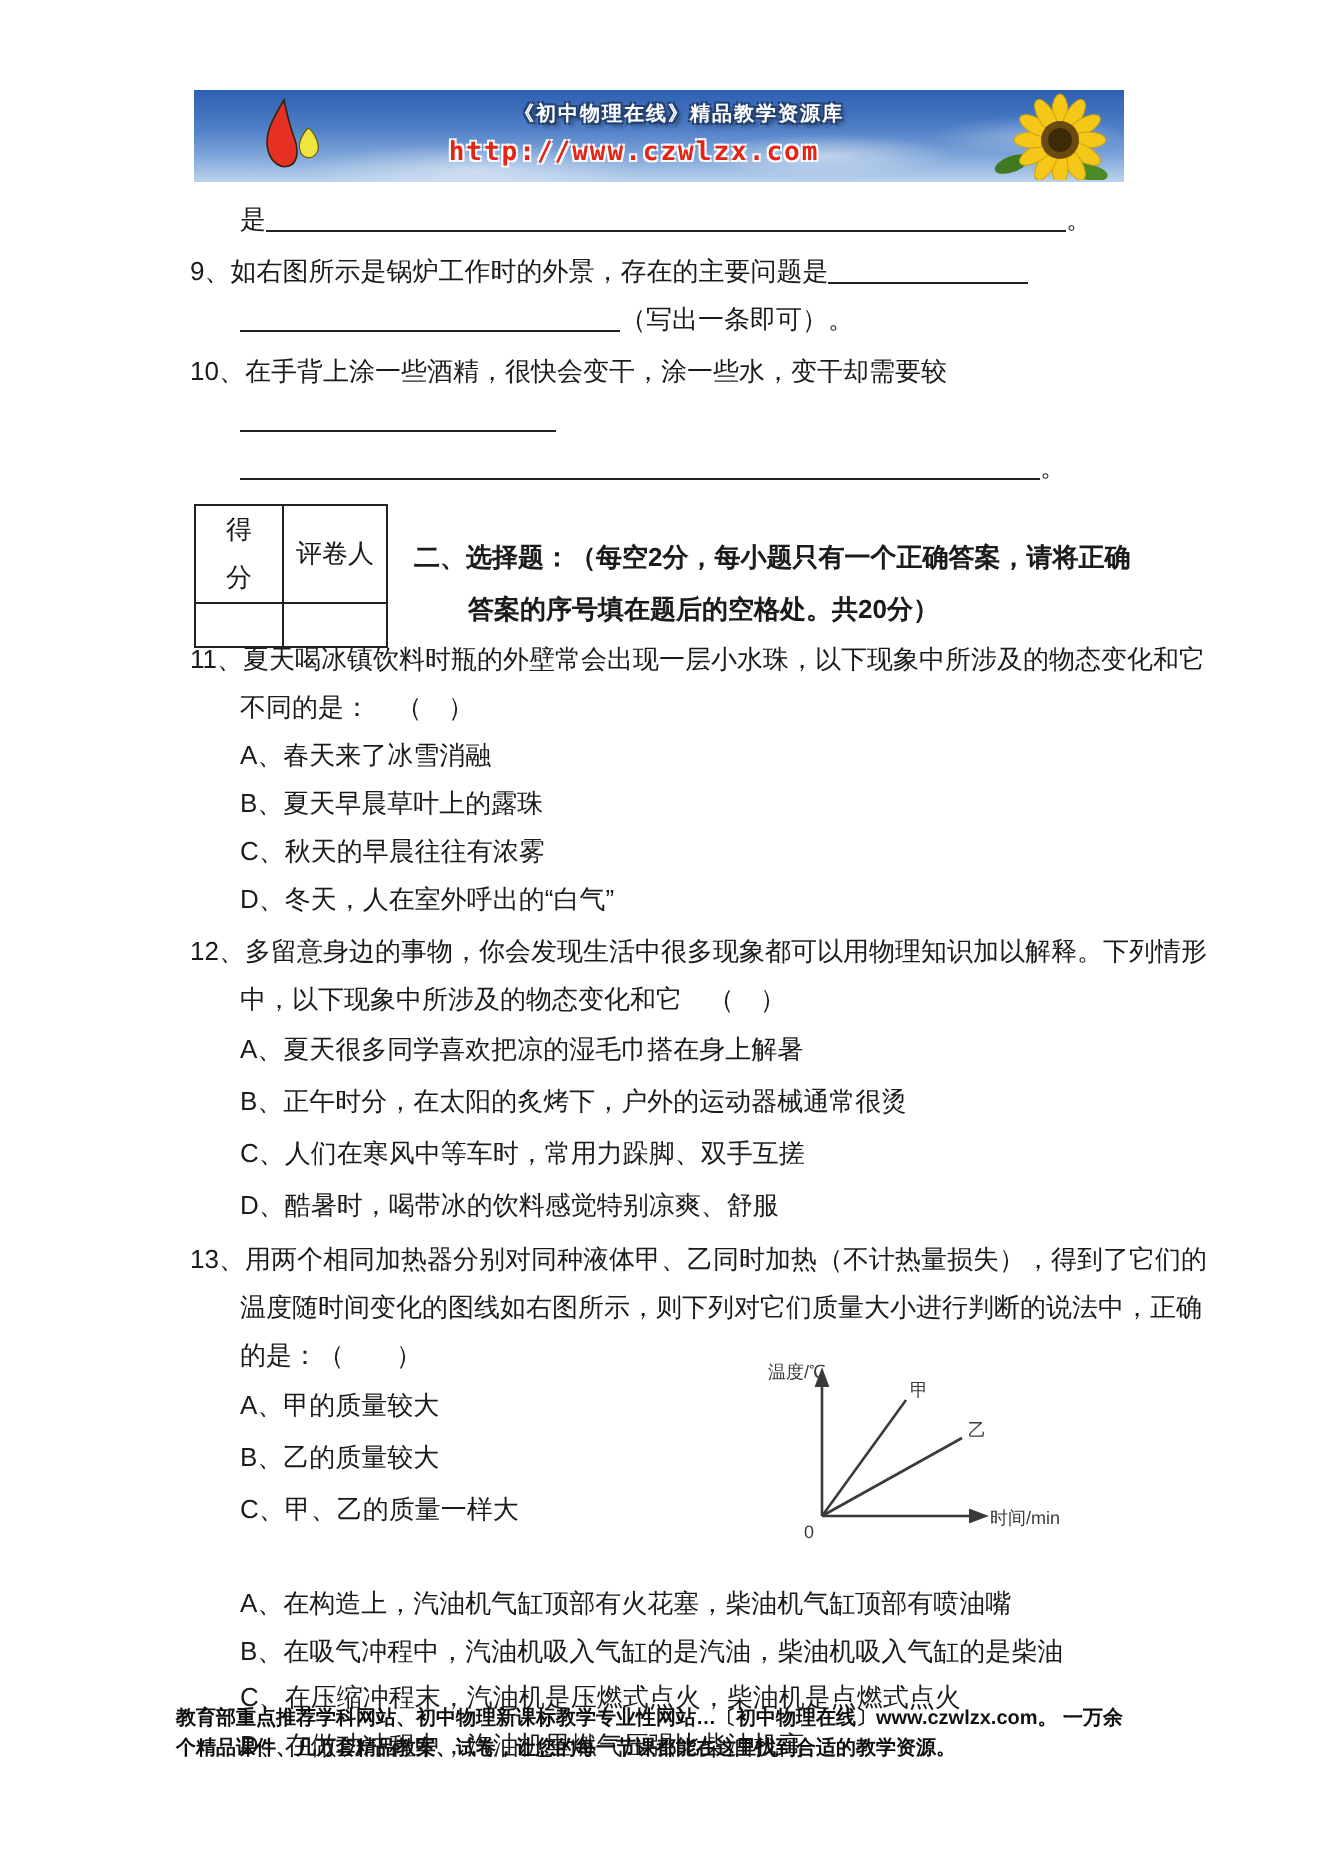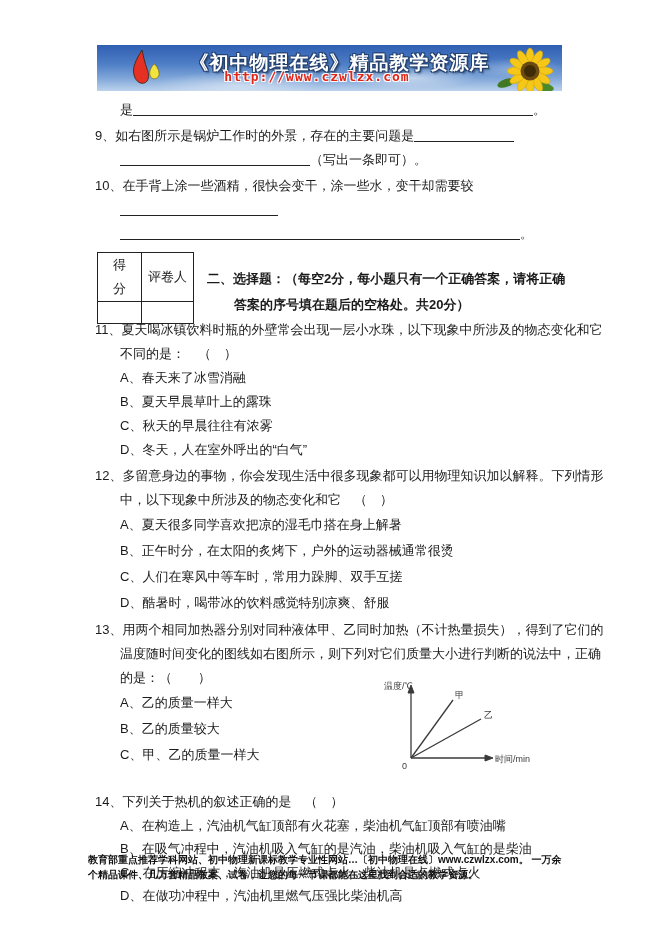--- a/index.html
+++ b/index.html
@@ -14,21 +14,21 @@
     position: absolute; left: 97px; top: 45px; width: 465px; height: 46px;
     overflow: hidden;
     background:
       radial-gradient(90px 16px at 68% 72%, rgba(255,255,255,.50), rgba(255,255,255,0) 70%),
       radial-gradient(120px 20px at 30% 88%, rgba(255,255,255,.45), rgba(255,255,255,0) 70%),
       radial-gradient(70px 14px at 90% 50%, rgba(255,255,255,.30), rgba(255,255,255,0) 70%),
       linear-gradient(180deg, #2f5fb2 0%, #4f7fc6 42%, #7fa6d9 72%, #bcd2ec 100%);
   }
   .banner-title {
     position: absolute; top: 5px; left: 90px; right: 70px; text-align: center;
-    color: #ffffff; font-weight: bold; font-size: 19px; letter-spacing: 1px;
+    color: #ffffff; font-weight: bold; font-size: 10px; letter-spacing: 1px;
     white-space: nowrap;
     text-shadow: -1px -1px 0 #23406f, 1px -1px 0 #23406f, -1px 1px 0 #23406f, 1px 1px 0 #23406f, 2px 2px 2px rgba(0,0,0,.45);
   }
   .banner-url {
     position: absolute; top: 24px; left: 60px; width: 320px; text-align: center;
     color: #e32417; font-weight: bold; font-size: 13px; letter-spacing: 1px;
     font-family: "DejaVu Sans Mono", monospace; white-space: nowrap;
     text-shadow: -1px -1px 0 rgba(255,255,255,.9), 1px -1px 0 rgba(255,255,255,.9),
                  -1px 1px 0 rgba(255,255,255,.9), 1px 1px 0 rgba(255,255,255,.9);
   }
@@ -216,21 +216,21 @@
       <div class="line indent opt">C、人们在寒风中等车时，常用力跺脚、双手互搓</div>
       <div class="line indent opt">D、酷暑时，喝带冰的饮料感觉特别凉爽、舒服</div>
     </div>
 
     <div class="question q13">
       <div class="line">
         <span class="qnum">13、</span><span>用两个相同加热器分别对同种液体甲、乙同时加热（不计热量损失），得到了它们的</span>
       </div>
       <div class="line indent">温度随时间变化的图线如右图所示，则下列对它们质量大小进行判断的说法中，正确</div>
       <div class="line indent">的是：（　　）</div>
-      <div class="line indent opt">A、乙的质量一样大</div>
+      <div class="line indent opt">A、甲的质量较大</div>
       <div class="line indent opt">B、乙的质量较大</div>
       <div class="line indent opt">C、甲、乙的质量一样大</div>
 
       <div class="graph">
         <svg width="165" height="100" viewBox="0 0 165 100">
 
           <line x1="28" y1="80" x2="28" y2="13" stroke-width="1.3"></line>
           <path d="M25 15 L31 15 L28 7 Z" fill="#3a3a3a"></path>
           <line x1="28" y1="80" x2="104" y2="80" stroke-width="1.3"></line>
           <path d="M102 77 L102 83 L110 80 Z" fill="#3a3a3a"></path>
@@ -241,23 +241,20 @@
           <text x="1" y="11">温度/℃</text>
           <text x="112" y="84">时间/min</text>
           <text x="19" y="91">0</text>
           <text x="72" y="20">甲</text>
           <text x="101" y="40">乙</text>
         </svg>
       </div>
     </div>
 
     <div class="question q14">
-      <div class="line">
-        <span class="qnum">14、</span><span>下列关于热机的叙述正确的是　（　）</span>
-      </div>
       <div class="line indent">A、在构造上，汽油机气缸顶部有火花塞，柴油机气缸顶部有喷油嘴</div>
       <div class="line indent">B、在吸气冲程中，汽油机吸入气缸的是汽油，柴油机吸入气缸的是柴油</div>
       <div class="line indent">C、在压缩冲程末，汽油机是压燃式点火，柴油机是点燃式点火</div>
       <div class="line indent">D、在做功冲程中，汽油机里燃气压强比柴油机高</div>
     </div>
 
   </div>
 
   <div class="footer">
     <div>教育部重点推荐学科网站、初中物理新课标教学专业性网站…〔初中物理在线〕www.czwlzx.com。 一万余</div>

